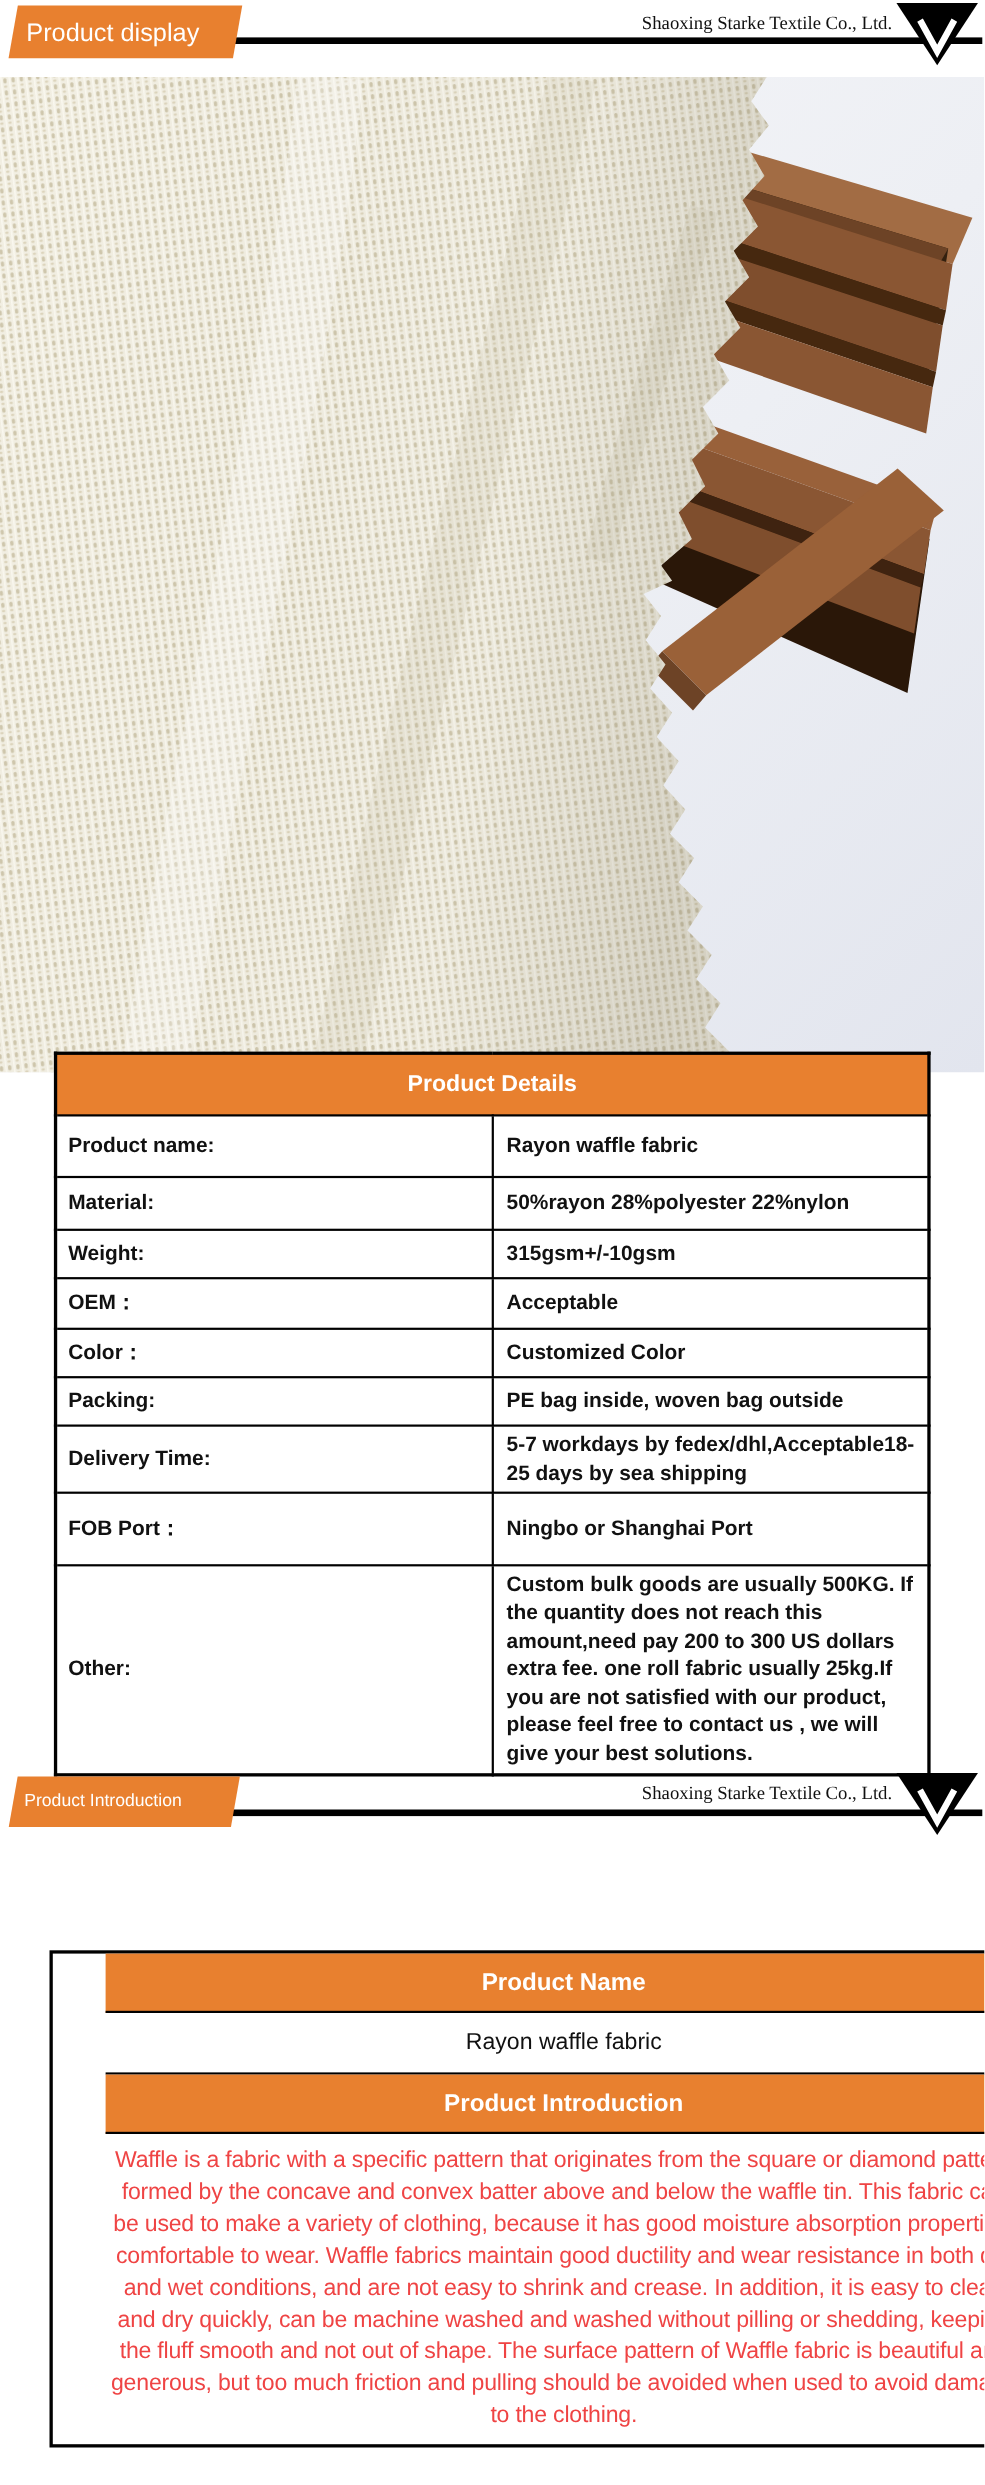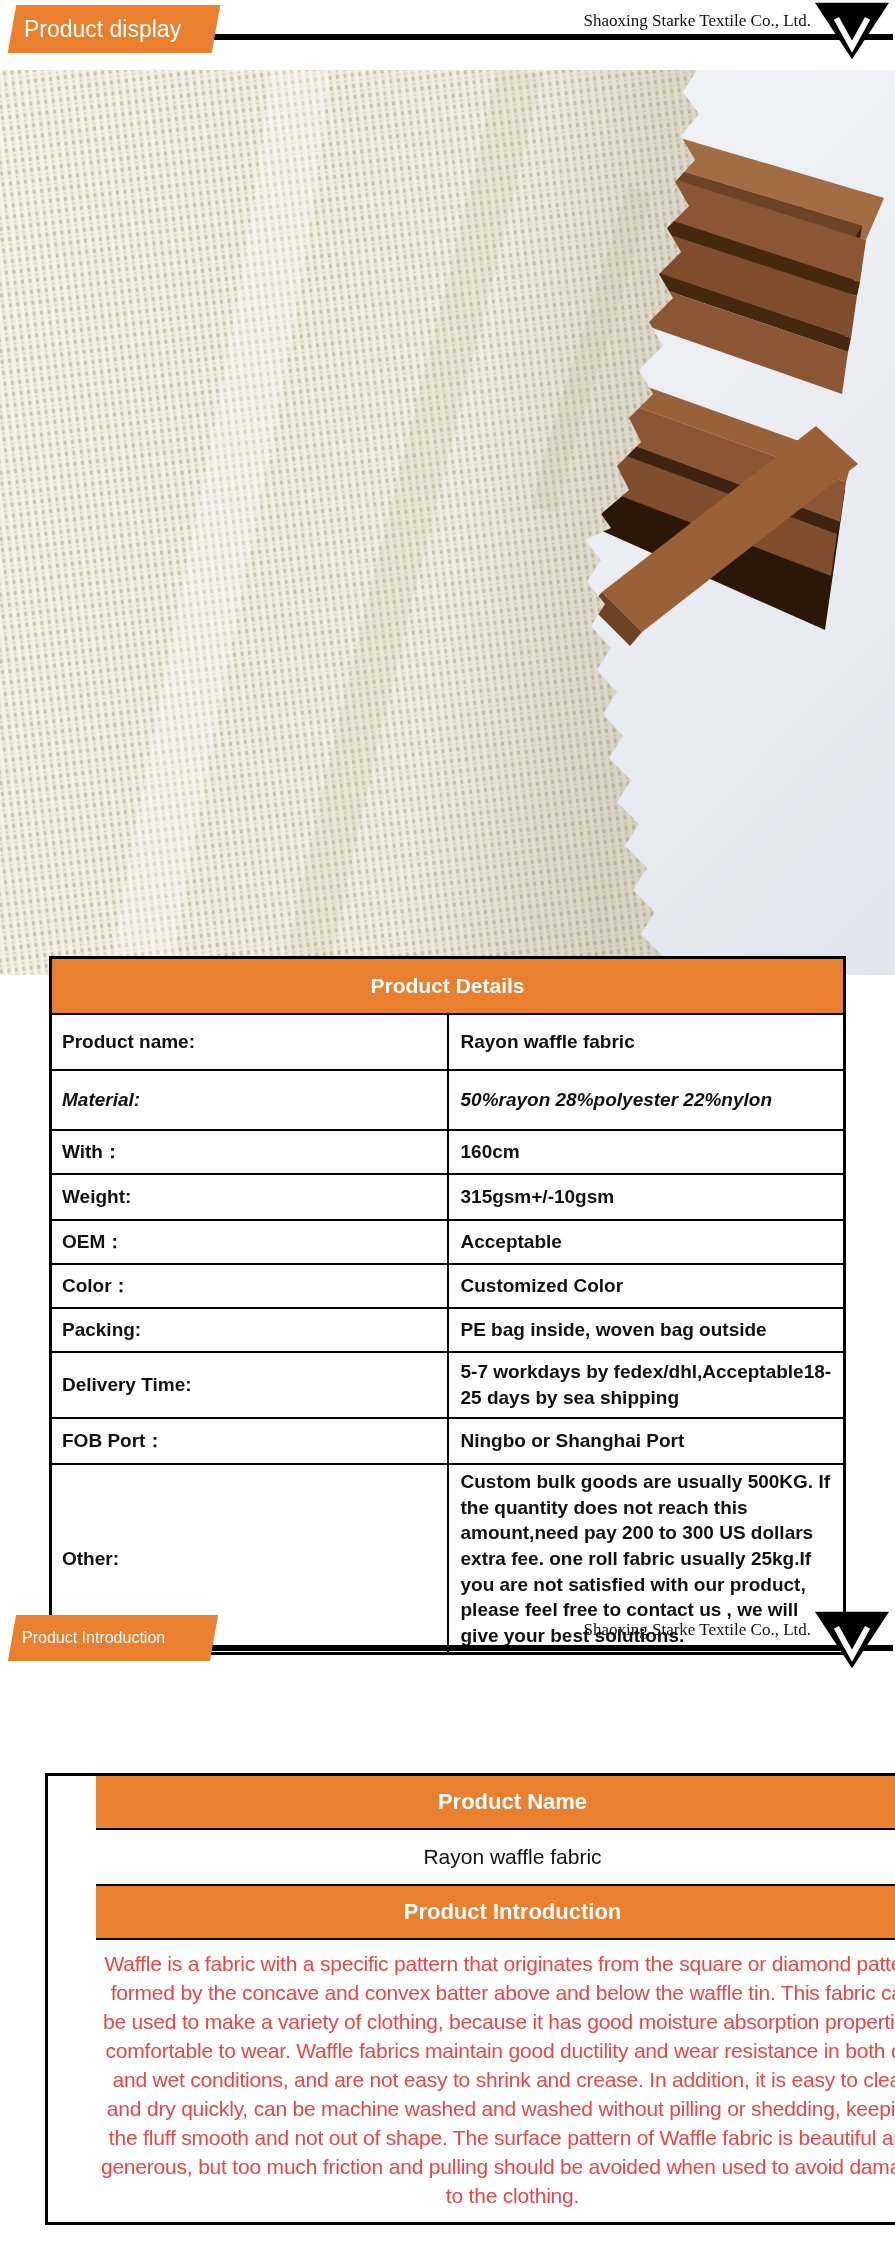--- a/index.html
+++ b/index.html
@@ -29,21 +29,21 @@
   
   table.details{position:absolute;left:49px;top:956px;width:797px;border-collapse:collapse;
                 border:3px solid #000;table-layout:fixed;}
   table.details th,table.details td{border:2px solid #000;}
   th.tbl-title{background:var(--accent,#E8802F);color:#fff;font-size:21px;font-weight:bold;
                text-align:center;height:52px;}
   td.lbl{width:148px;font-size:19px;font-weight:bold;color:#111;padding:4px 0 4px 10px;
          vertical-align:middle;line-height:1.35;}
   td.val{font-size:19px;font-weight:bold;color:#111;padding:4px 10px 4px 12px;
          vertical-align:middle;line-height:1.35;}
-  tbody tr:nth-child(1){height:56px;} tbody tr:nth-child(2){height:60px;font-style:italic;}
+  tbody tr:nth-child(1){height:56px;} tbody tr:nth-child(2){height:48px;}
   tbody tr:nth-child(3){height:44px;} tbody tr:nth-child(4){height:46px;}
   tbody tr:nth-child(5){height:44px;} tbody tr:nth-child(6){height:44px;}
   tbody tr:nth-child(7){height:44px;} tbody tr:nth-child(8){height:66px;}
   tbody tr:nth-child(9){height:46px;} tbody tr:nth-child(10){height:110px;}
 
   
   .intro-box{position:absolute;left:45px;top:1773px;width:887px;border:3px solid #000;
              background:#fff;box-sizing:border-box;padding-left:48px;}
   .obar{background:var(--accent,#E8802F);color:#fff;font-size:22px;font-weight:bold;
         text-align:center;padding:13px 0;border-bottom:2px solid #000;}
@@ -135,24 +135,20 @@
     <tbody>
       <tr>
         <td class="lbl">Product name:</td>
         <td class="val">Rayon waffle fabric</td>
       </tr>
       <tr>
         <td class="lbl">Material:</td>
         <td class="val">50%rayon 28%polyester 22%nylon</td>
       </tr>
       <tr>
-        <td class="lbl">With：</td>
-        <td class="val">160cm</td>
-      </tr>
-      <tr>
         <td class="lbl">Weight:</td>
         <td class="val">315gsm+/-10gsm</td>
       </tr>
       <tr>
         <td class="lbl">OEM：</td>
         <td class="val">Acceptable</td>
       </tr>
       <tr>
         <td class="lbl">Color：</td>
         <td class="val">Customized Color</td>

